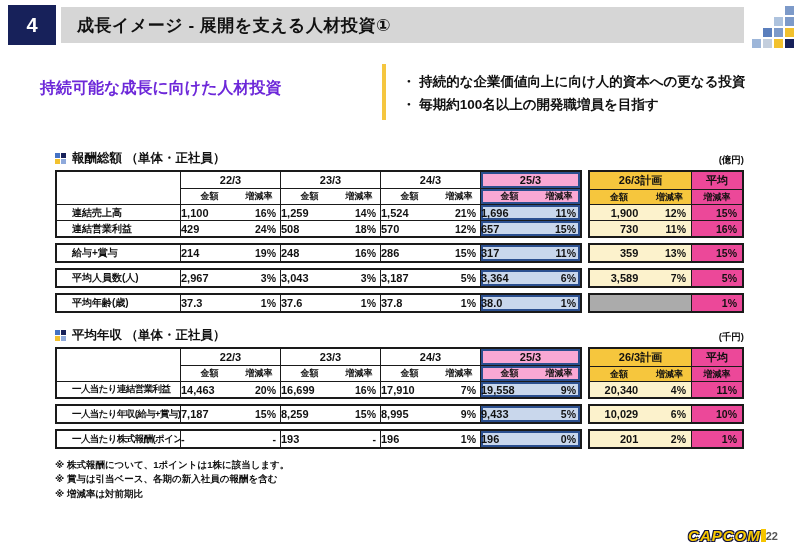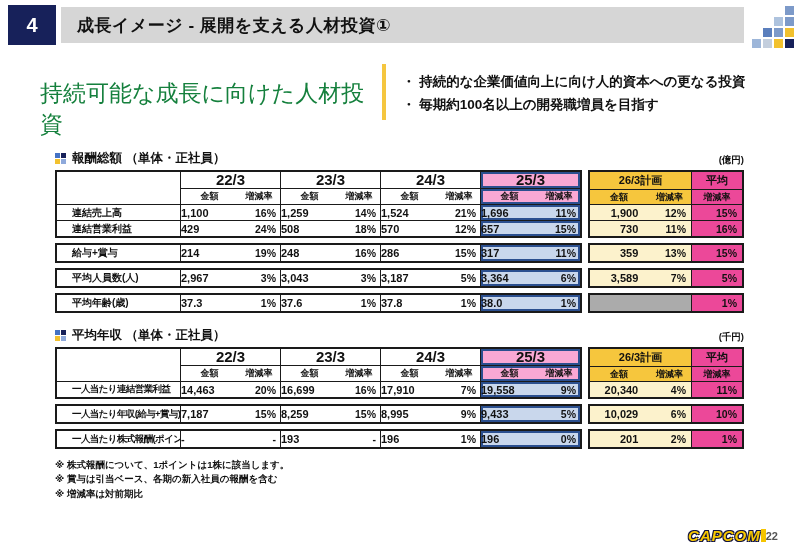--- a/index.html
+++ b/index.html
@@ -17,21 +17,21 @@
     font-size:17px; font-weight:bold; letter-spacing:0.5px; }
   .deco { position:absolute; right:6px; top:6px;
     display:grid; grid-template-columns:repeat(4,9px); grid-auto-rows:9px; gap:2px; }
   .deco i { display:block; }
   .deco .b  { background:#7D9AC9; } .deco .lb { background:#AEC3DE; }
   .deco .mb { background:#5B7FBD; } .deco .y  { background:#F2C12E; }
   .deco .pb { background:#9DB6D9; } .deco .gb { background:#C3CEDD; }
   .deco .n  { background:#17215A; }
   
   .intro { position:absolute; left:40px; top:64px; right:20px; display:flex; }
-  .intro-h { width:342px; padding-top:14px; color:#15803d; font-size:23px; font-weight:normal; }
+  .intro-h { width:342px; padding-top:14px; color:#6d28d9; font-size:16px; font-weight:bold; }
   .vbar { width:4px; height:56px; background:#F5C63F; margin-right:16px; flex:0 0 4px; }
   .bullets { list-style:none; padding-top:4px; }
   .bullets li { font-size:13.5px; font-weight:bold; margin:5px 0; }
   .bullets li::before { content:"・ "; }
   
   .tables { position:absolute; left:55px; top:150px; width:689px; }
   .tblhead { display:flex; justify-content:space-between; align-items:flex-end; margin-bottom:3px; }
   .t-title { display:flex; align-items:center; gap:6px; font-size:12.5px; font-weight:bold; }
   .sq4 { display:grid; grid-template-columns:5px 5px; grid-auto-rows:5px; gap:1px; }
   .sq4 i:nth-child(1){ background:#4472C4; } .sq4 i:nth-child(2){ background:#17215A; }
@@ -40,21 +40,21 @@
   .strip { display:flex; }
   .strip + .strip { margin-top:5px; }
   .mainbox { flex:0 0 527px; border:2px solid #1a1a1a; background:#fff; }
   .gapcol { flex:0 0 6px; }
   .planbox { flex:0 0 156px; border:2px solid #1a1a1a; background:#ec4899; }
   .hdrflex { display:flex; }
   .hlbl { flex:0 0 124px; border-right:1.5px solid #1a1a1a; }
   .hcols { flex:1; display:flex; flex-direction:column; }
   .hrow1 { display:flex; height:17px; border-bottom:1.5px solid #1a1a1a; }
   .hy { flex:1; border-right:1.5px solid #1a1a1a; text-align:center;
-        font-size:15px; font-weight:bold; line-height:16px; }
+        font-size:11px; font-weight:bold; line-height:16px; }
   .hy:last-child { border-right:none; }
   .hrow2 { display:flex; height:15px; }
   .hs { flex:1; display:flex; border-right:1.5px solid #1a1a1a; align-items:center; }
   .hs:last-child { border-right:none; }
   .hsa { flex:1.35; text-align:center; font-size:9px; font-weight:bold; }
   .hsr { flex:1; text-align:center; font-size:9px; font-weight:bold; }
   .mrow { display:flex; height:16px; align-items:stretch; }
   .bt { border-top:1.5px solid #1a1a1a; }
   .lbl { flex:0 0 124px; border-right:1.5px solid #1a1a1a; display:flex; align-items:center;
          padding:0 15px; font-size:10px; font-weight:bold; white-space:nowrap; overflow:hidden; }

